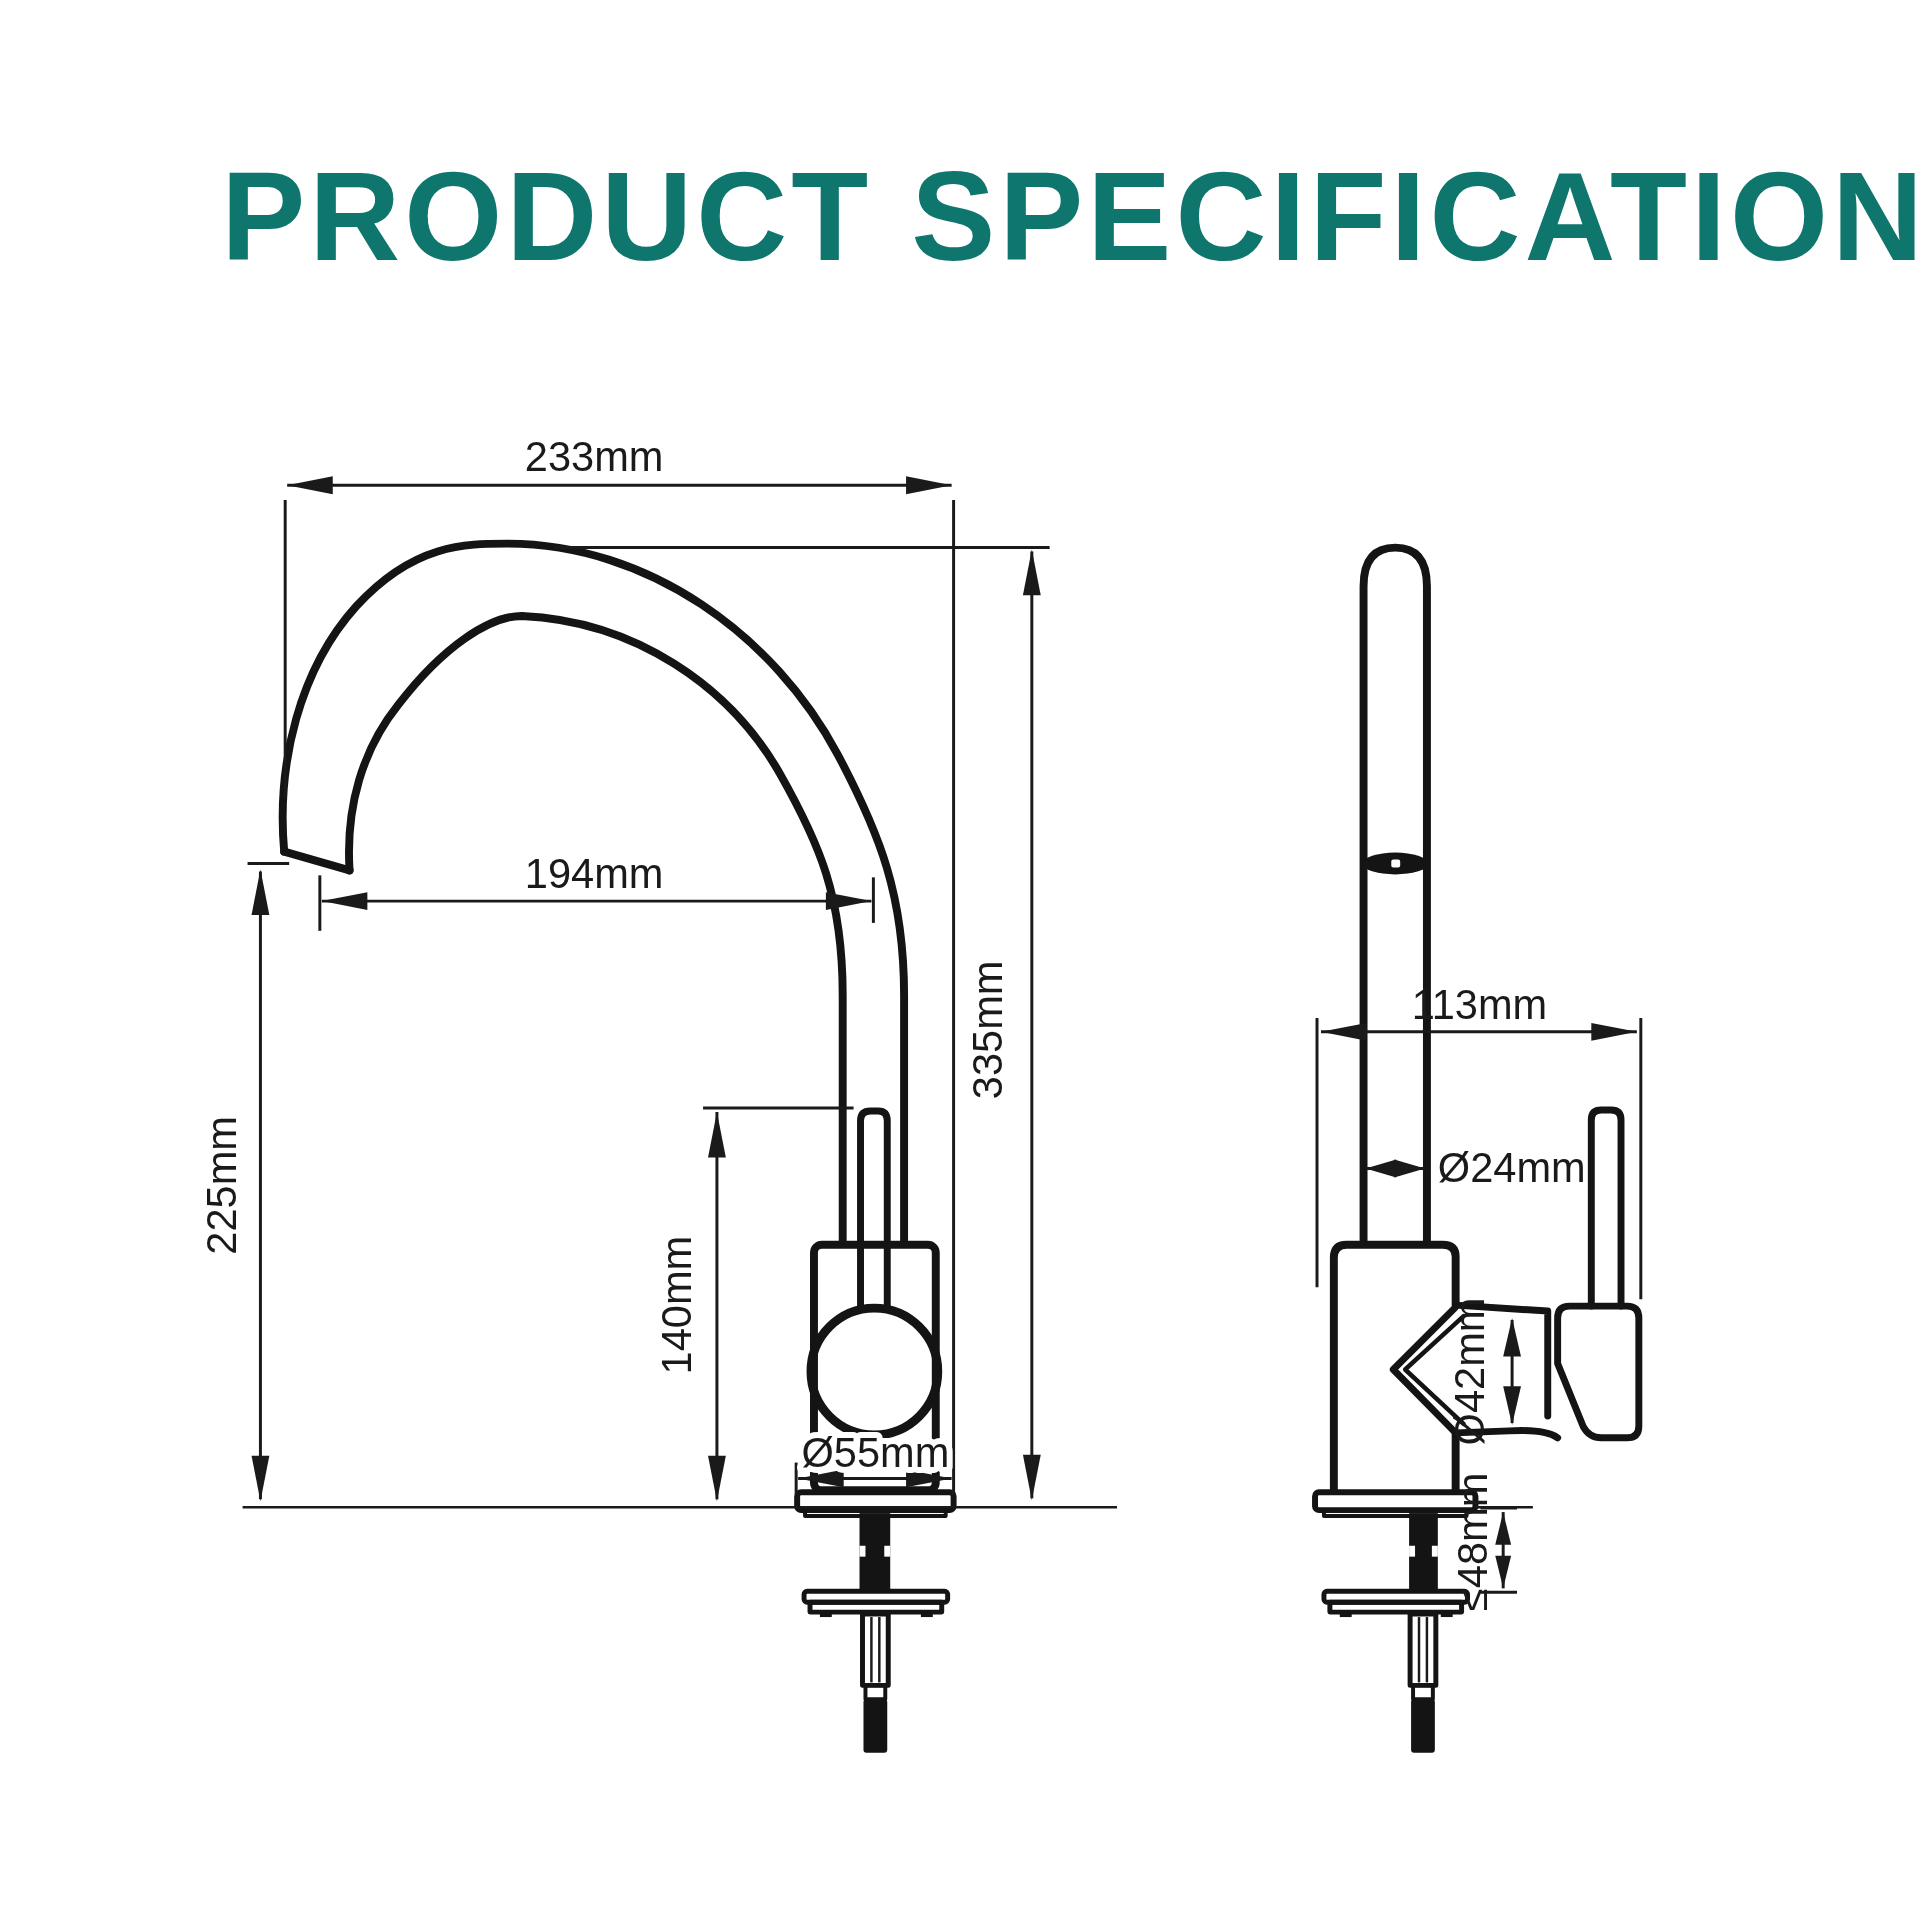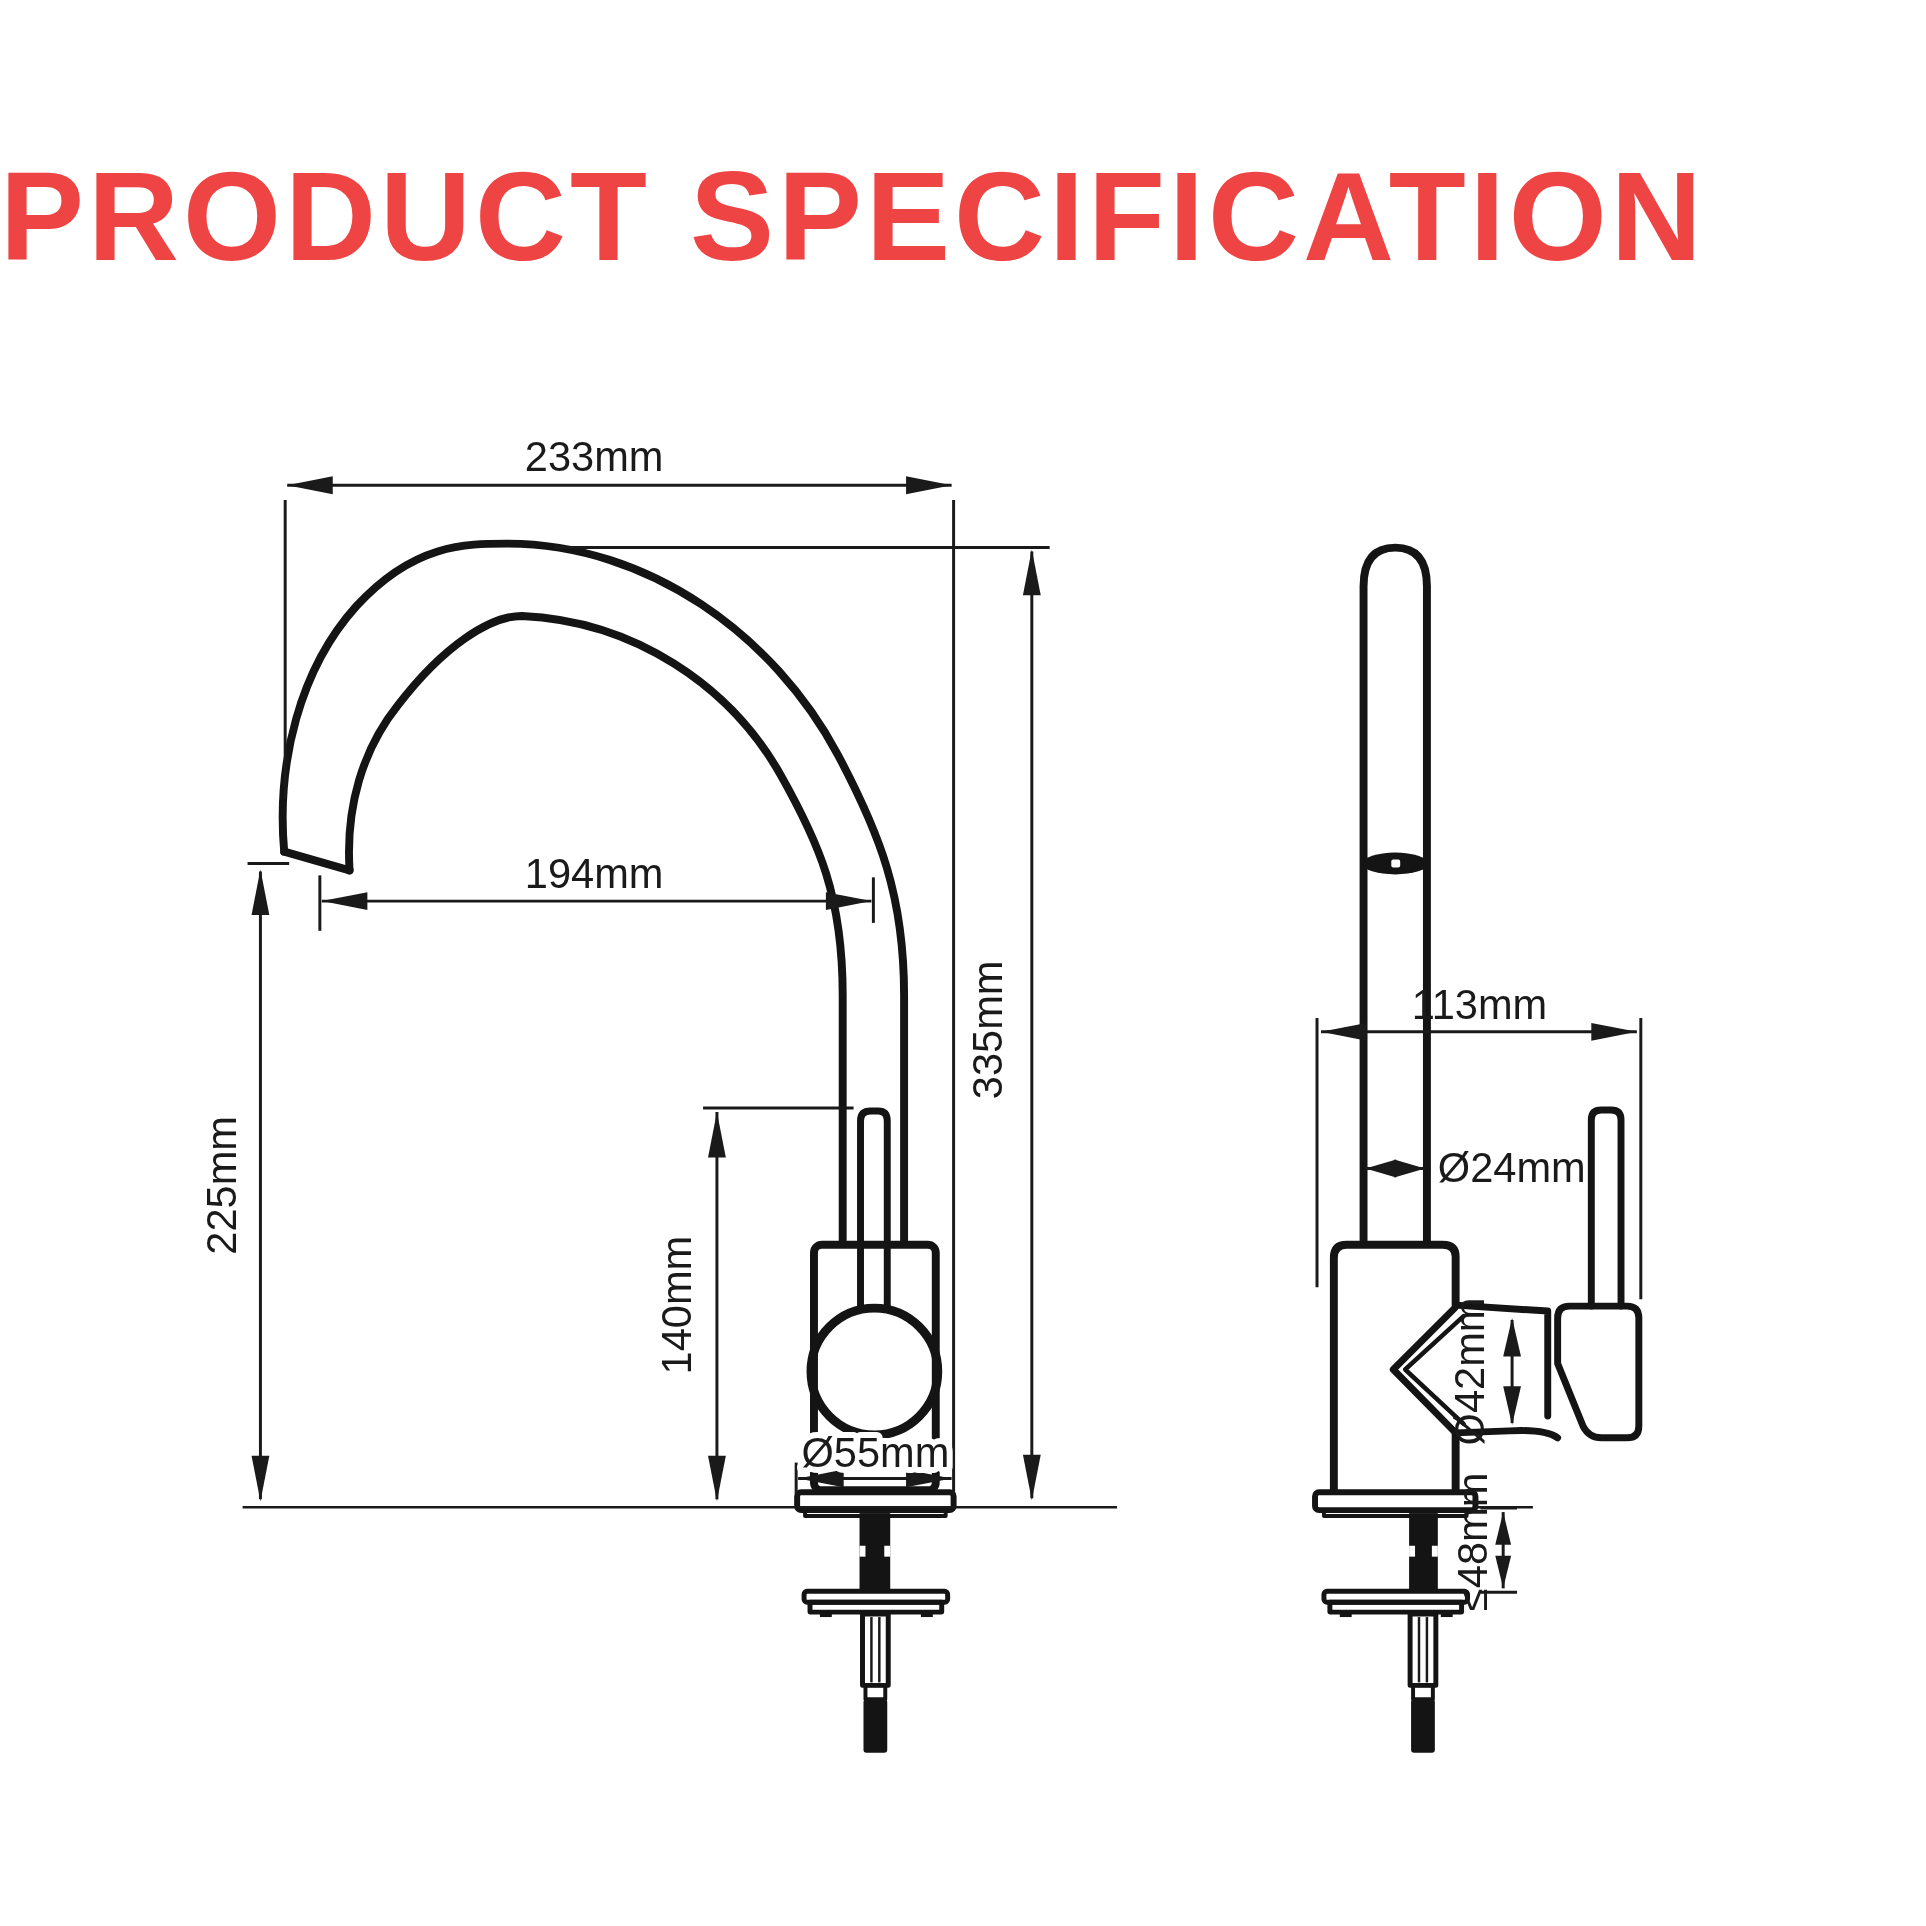--- a/index.html
+++ b/index.html
@@ -5,23 +5,23 @@
   html,body{margin:0;padding:0;background:#ffffff;}
   .page{
     position:relative;
     width:1927px;height:1927px;
     background:#ffffff;
     font-family:"Liberation Sans",sans-serif;
     overflow:hidden;
   }
   .title{
     position:absolute;top:154px;left:0;width:100%;
-    text-align:left;
+    text-align:right;
     font-size:126px;font-weight:bold;letter-spacing:4px;
-    line-height:1;color:#ef4444;
+    line-height:1;color:#0f766e;
     font-family:"Liberation Sans",sans-serif;
     white-space:nowrap;
   }
   svg{position:absolute;top:0;left:0;}
   .outline{stroke:#141414;fill:none;stroke-linecap:round;stroke-linejoin:round;}
   .dim{stroke:#1a1a1a;stroke-width:3;fill:none;}
   .dim-thin{stroke:#1a1a1a;stroke-width:2.5;fill:none;}
   .arrow{fill:#1a1a1a;stroke:none;}
   .dimtext{
     font-family:"Liberation Sans",sans-serif;

